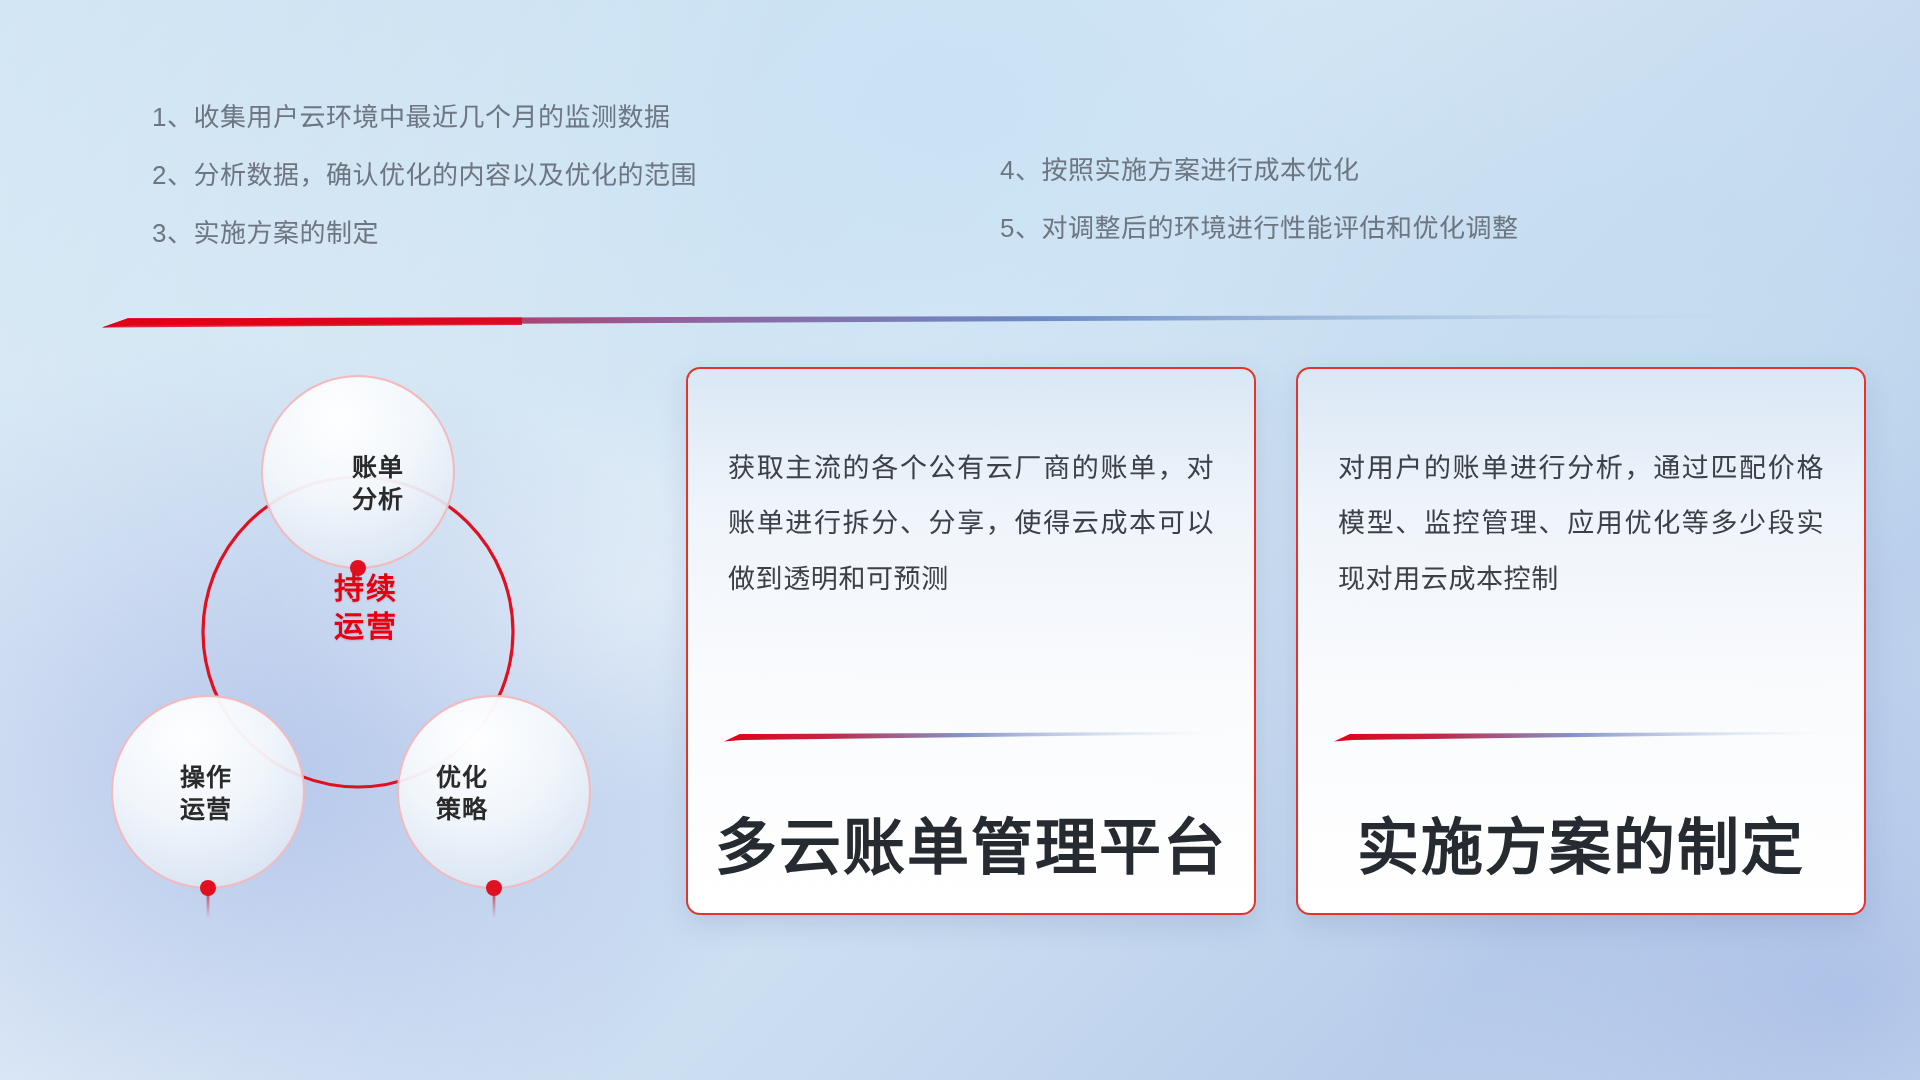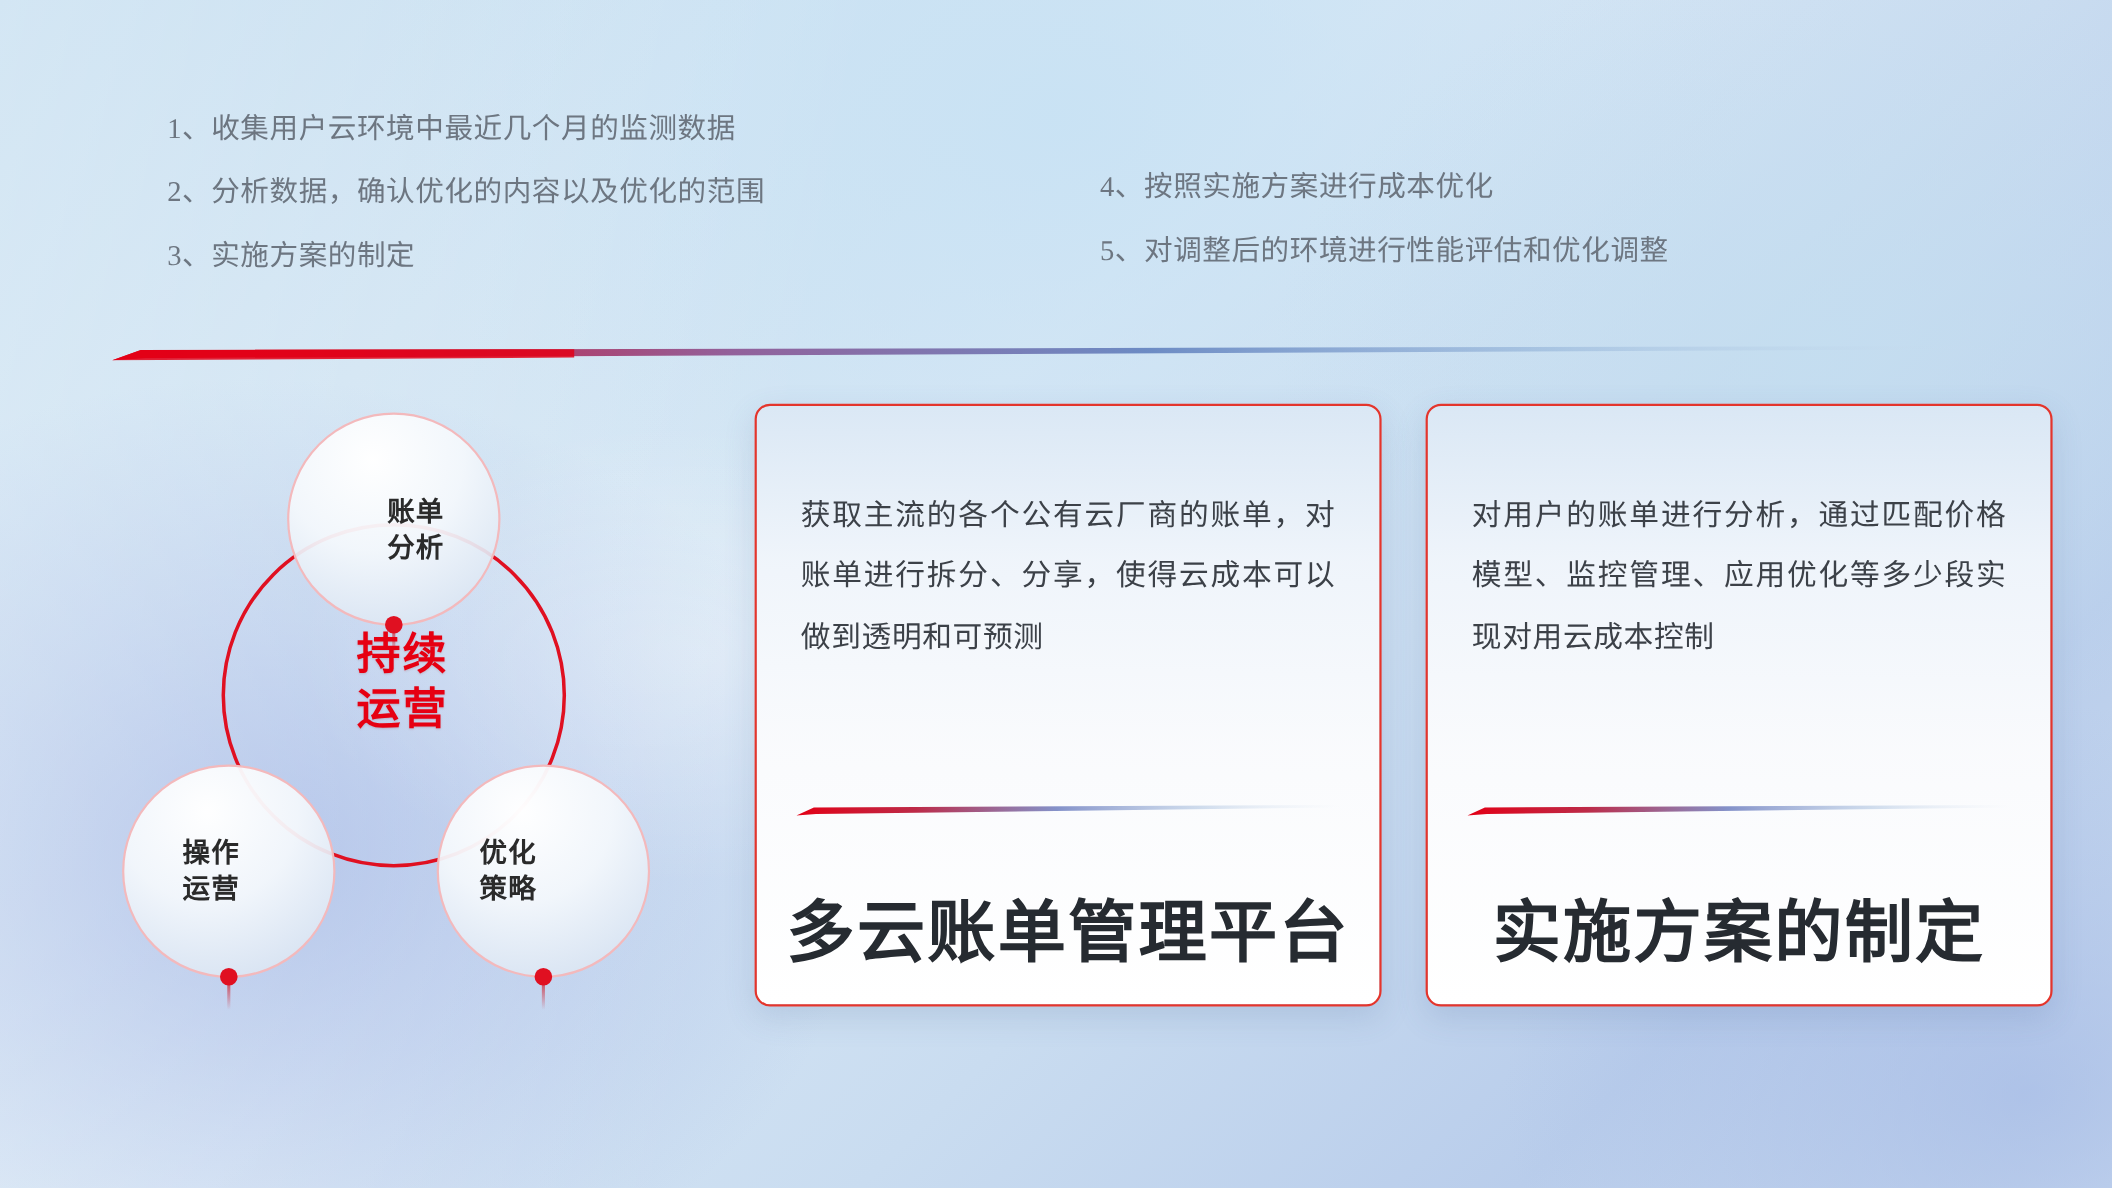--- a/index.html
+++ b/index.html
@@ -11,21 +11,20 @@
   }
   #stage {
     position: relative;
     width: 1920px; height: 1080px;
     background:
       radial-gradient(ellipse 900px 700px at 12% 72%, rgba(150,170,225,0.70) 0%, rgba(150,170,225,0) 62%),
       radial-gradient(ellipse 760px 560px at 86% 30%, rgba(196,222,240,0.85) 0%, rgba(196,222,240,0) 65%),
       radial-gradient(ellipse 900px 620px at 50% 10%, rgba(200,226,244,0.9) 0%, rgba(200,226,244,0) 70%),
       radial-gradient(ellipse 700px 520px at 96% 92%, rgba(160,182,228,0.65) 0%, rgba(160,182,228,0) 68%),
       linear-gradient(135deg, #bcd9ee 0%, #cde2f2 22%, #d7e7f5 42%, #c9dcf0 62%, #b9cdeb 82%, #cfdff1 100%);
-    font-family: Liberation Serif, serif;
   }
   
   #stage::before {
     content: "";
     position: absolute; inset: 0;
     background:
       linear-gradient(100deg, rgba(255,255,255,0.35) 0%, rgba(255,255,255,0) 38%),
       radial-gradient(ellipse 520px 300px at 33% 55%, rgba(255,255,255,0.30) 0%, rgba(255,255,255,0) 70%);
     pointer-events: none;
   }
@@ -64,29 +63,29 @@
     text-align: center;
     color: #2a2a2a;
     font-weight: 700;
     font-size: 25px;
     line-height: 1.28;
     white-space: pre-line;
     letter-spacing: 1px;
     margin-top: 39px;
   }
   .venn-label.top   { left: 212px; top: 60px;  width: 140px; }
-  .venn-label.left  { left: 26px;  top: 370px; width: 140px; }
+  .venn-label.left  { left: 40px;  top: 370px; width: 140px; }
   .venn-label.right { left: 292px; top: 370px; width: 148px; }
   .venn-center {
     position: absolute;
     left: 180px; top: 218px; width: 180px;
     text-align: center;
     color: #e60012;
     font-weight: 800;
-    font-size: 40px;
+    font-size: 30px;
     line-height: 1.26;
     white-space: pre-line;
     letter-spacing: 2px;
     text-shadow: 0 1px 2px rgba(150,0,0,0.18);
   }
 
   
   .card {
     position: absolute;
     top: 367px;

